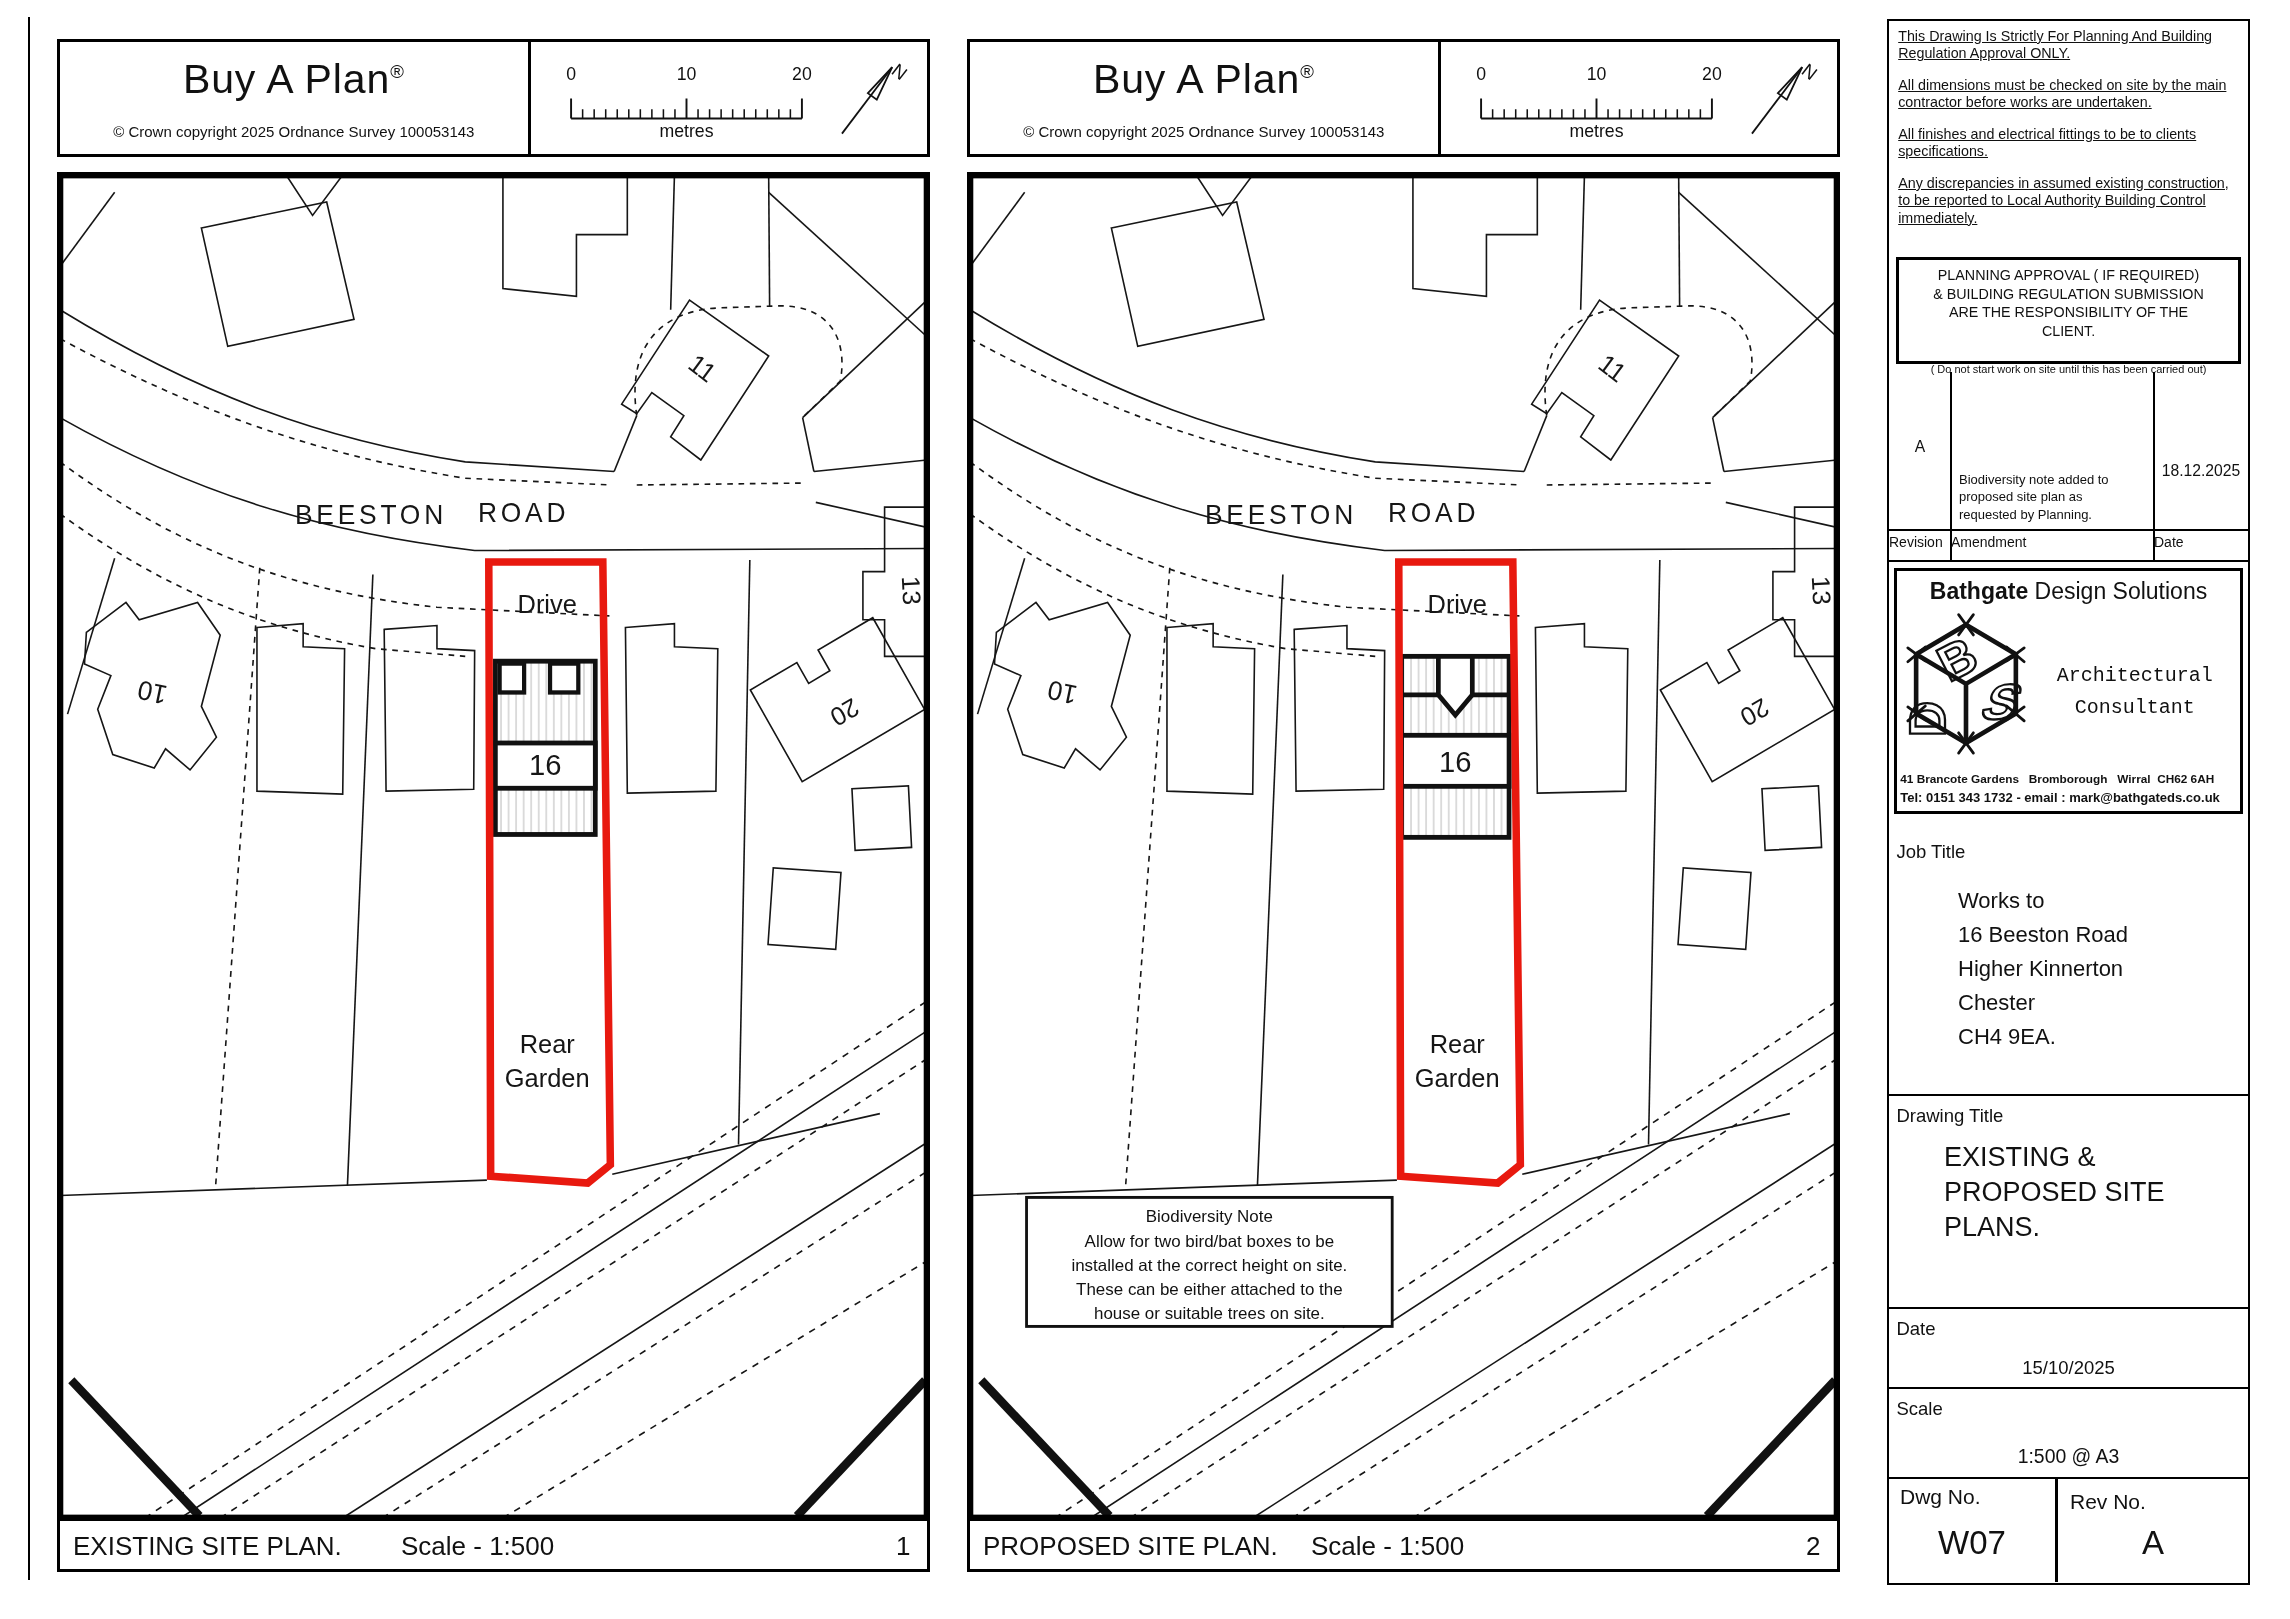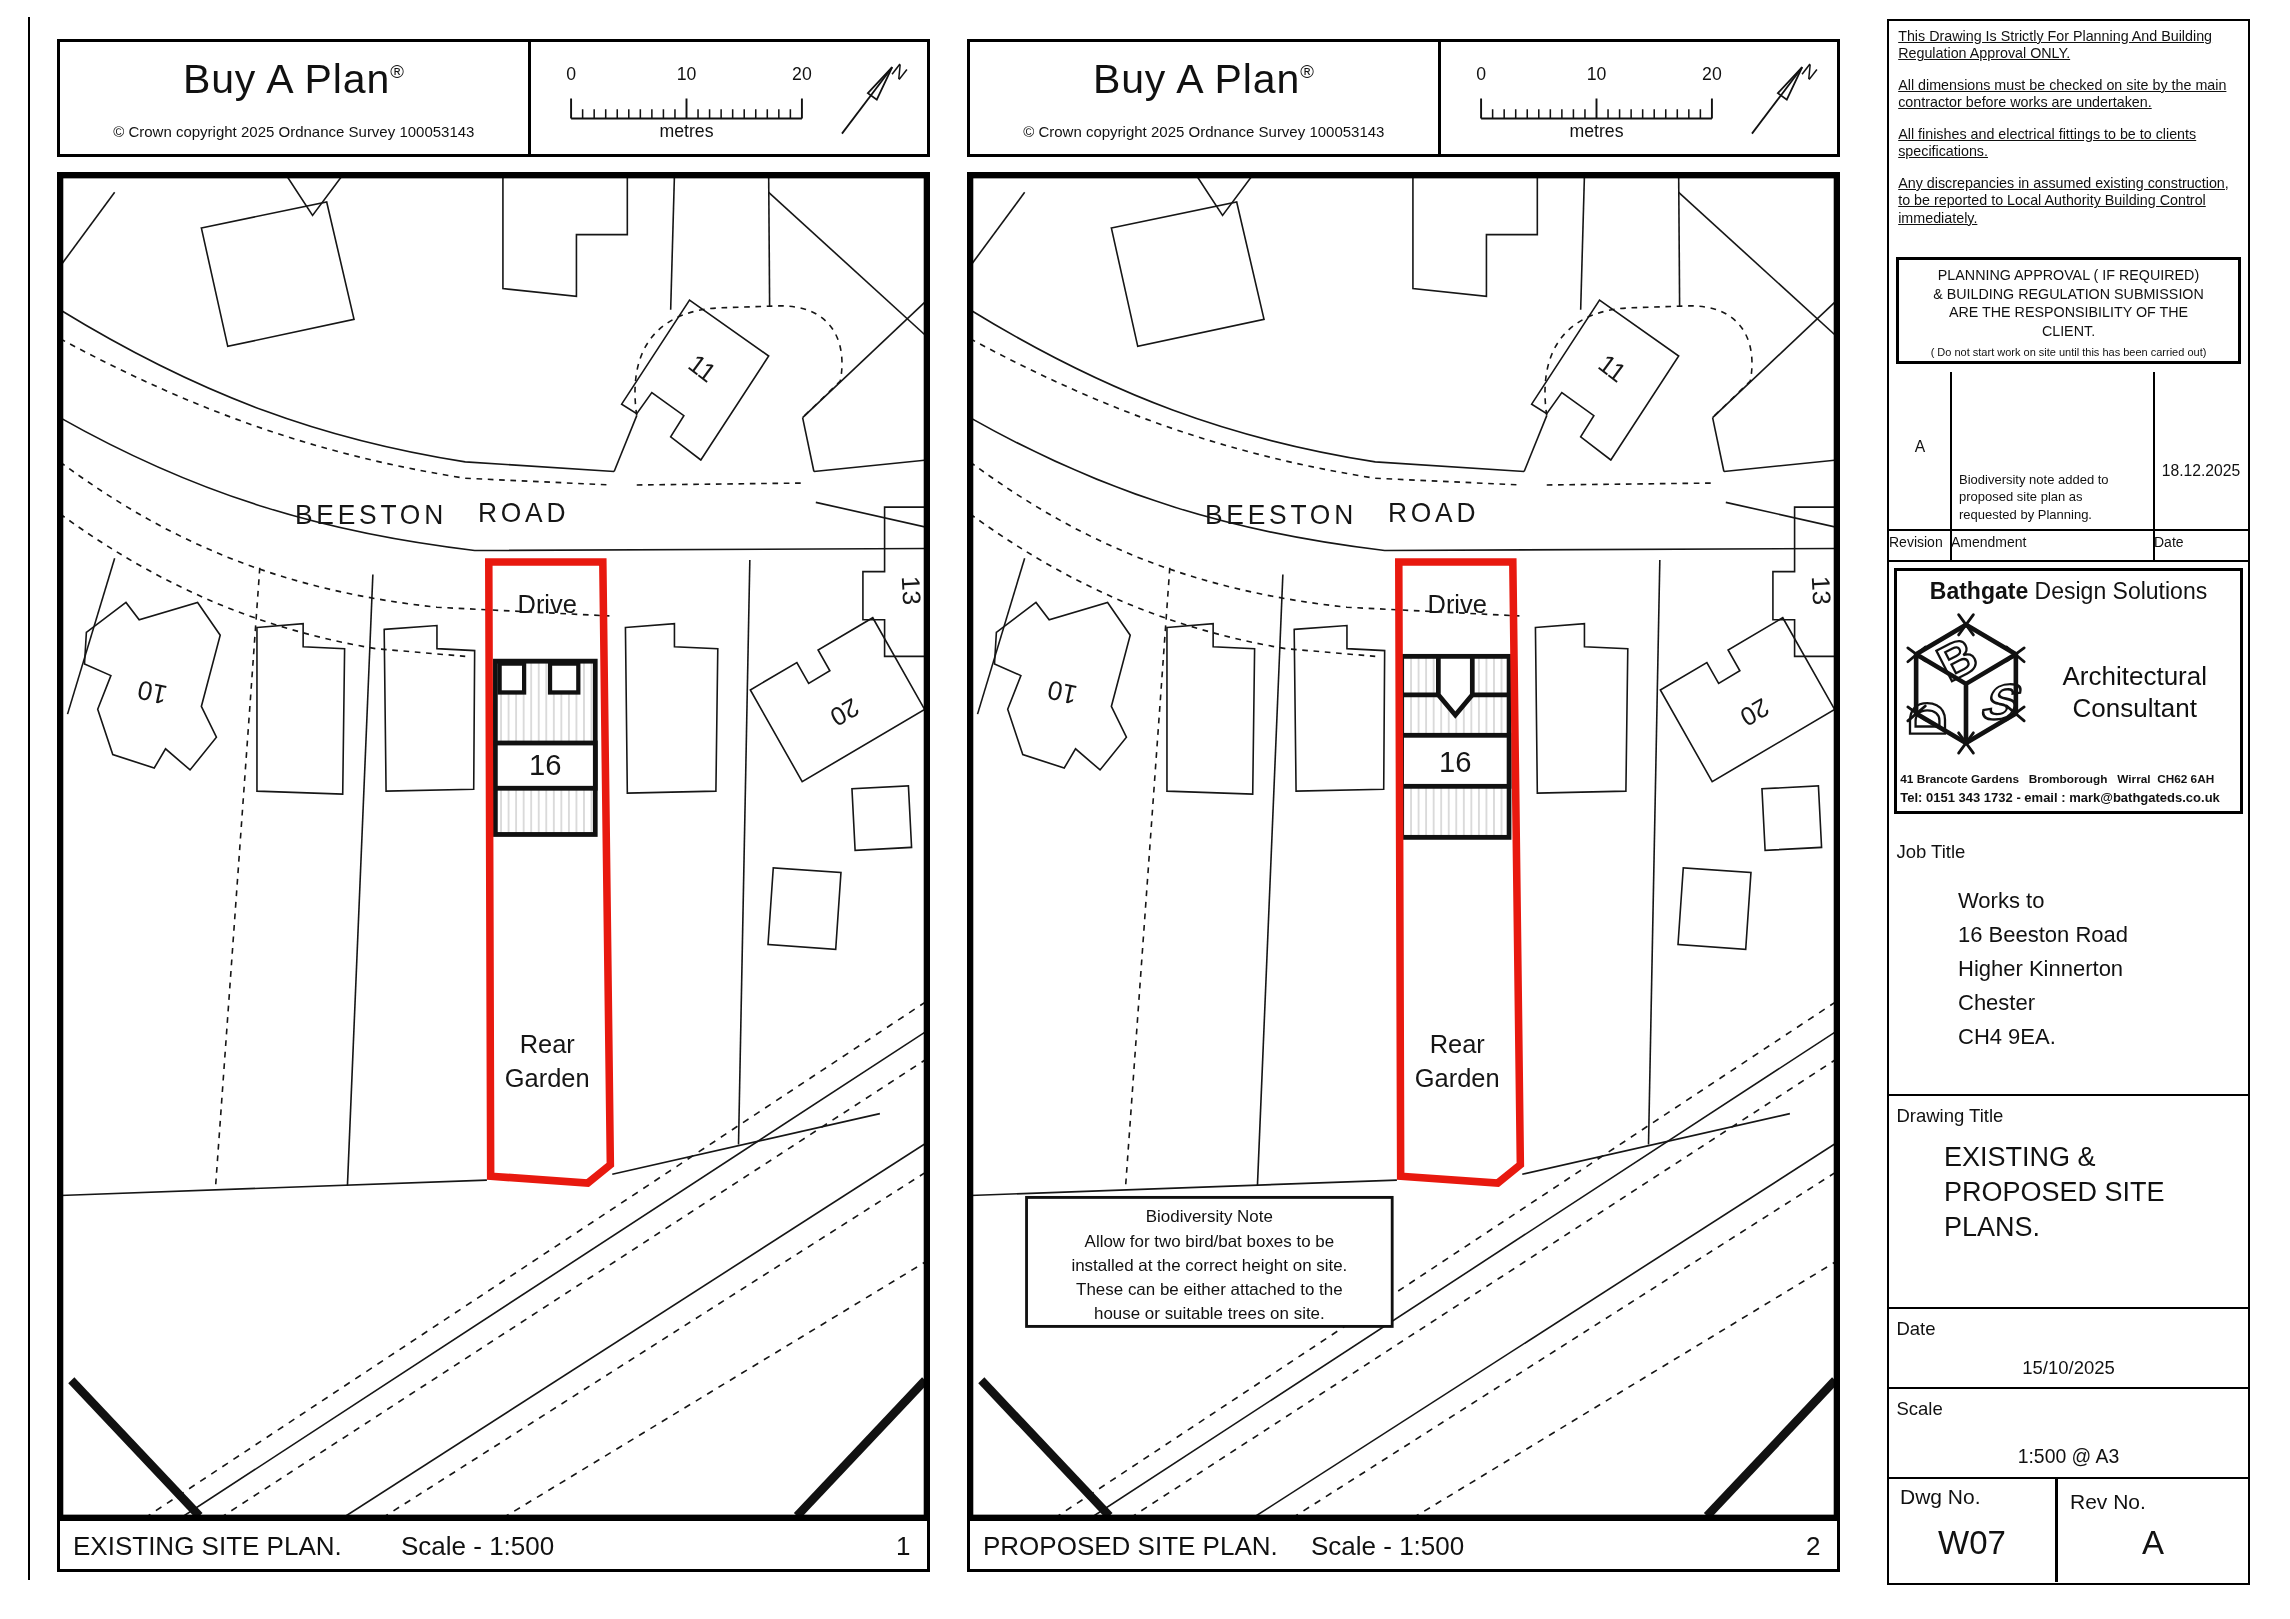--- a/index.html
+++ b/index.html
@@ -28,32 +28,32 @@
   .mt{fill:#161616;font-family:"Liberation Sans",sans-serif;}
   .bt{font-family:"Liberation Sans",sans-serif;font-size:18px;fill:#111;text-anchor:middle;}
 
   
   .tb{position:absolute;left:1887px;top:18.5px;width:359px;height:1562px;border:2.3px solid #000;box-sizing:content-box;background:#fff;}
   .tb *{box-sizing:border-box;}
   .tb .abs{position:absolute;}
   .notes{left:9.2px;right:9.2px;top:7.4px;font-size:14.3px;line-height:17.5px;text-decoration:underline;}
   .notes p{margin:0 0 14px 0;}
   .planning{left:7.4px;right:7.4px;top:236px;height:107px;border:3.7px solid #000;text-align:center;padding-top:6.5px;font-size:14.3px;line-height:18.5px;}
-  .planning .foot{font-size:11px;margin-top:3px;}
+  .planning .foot{font-size:11px;margin-top:20px;}
   .revtbl-line{background:#000;}
   .rev-a{left:0;width:62px;top:417px;text-align:center;font-size:15.7px;}
   .rev-amend{left:70px;width:190px;top:450px;font-size:13px;line-height:17.5px;}
   .rev-date{left:265px;right:0;top:441px;text-align:center;font-size:15.7px;}
   .rev-h{top:513px;font-size:14px;}
   .firm{left:4.6px;right:4.6px;top:547px;height:246px;border:3.2px solid #000;}
   .firm-title{position:absolute;top:7.4px;left:0;right:0;text-align:center;font-size:23px;}
   .firm-title b{font-weight:bold;}
   .cube{position:absolute;left:7.4px;top:39px;width:124px;height:157px;}
   .cube-letter{font-family:"Liberation Sans",sans-serif;font-weight:bold;font-size:54px;fill:none;stroke:#111;stroke-width:2.5px;text-anchor:middle;}
-  .role{position:absolute;left:138px;right:5.5px;top:89px;text-align:center;font-size:26px;line-height:32px;}
+  .role{position:absolute;left:138px;right:5.5px;top:89px;text-align:center;font-size:20px;line-height:32px;font-family:Liberation Mono, monospace;}
   .firm-addr{position:absolute;left:3.7px;bottom:25px;font-size:11.8px;white-space:pre;font-weight:bold;}
   .firm-tel{position:absolute;left:3.7px;bottom:5.5px;font-size:13px;font-weight:bold;}
   .lbl{font-size:18.5px;}
   .job-lines{left:69px;top:863px;font-size:22px;line-height:34px;}
   .dt-lines{left:55px;top:1119px;font-size:27px;line-height:35px;}
   .center-val{left:0;right:0;text-align:center;}
   .big-val{font-size:33px;text-align:center;}
 </style>
 </head>
 <body>

